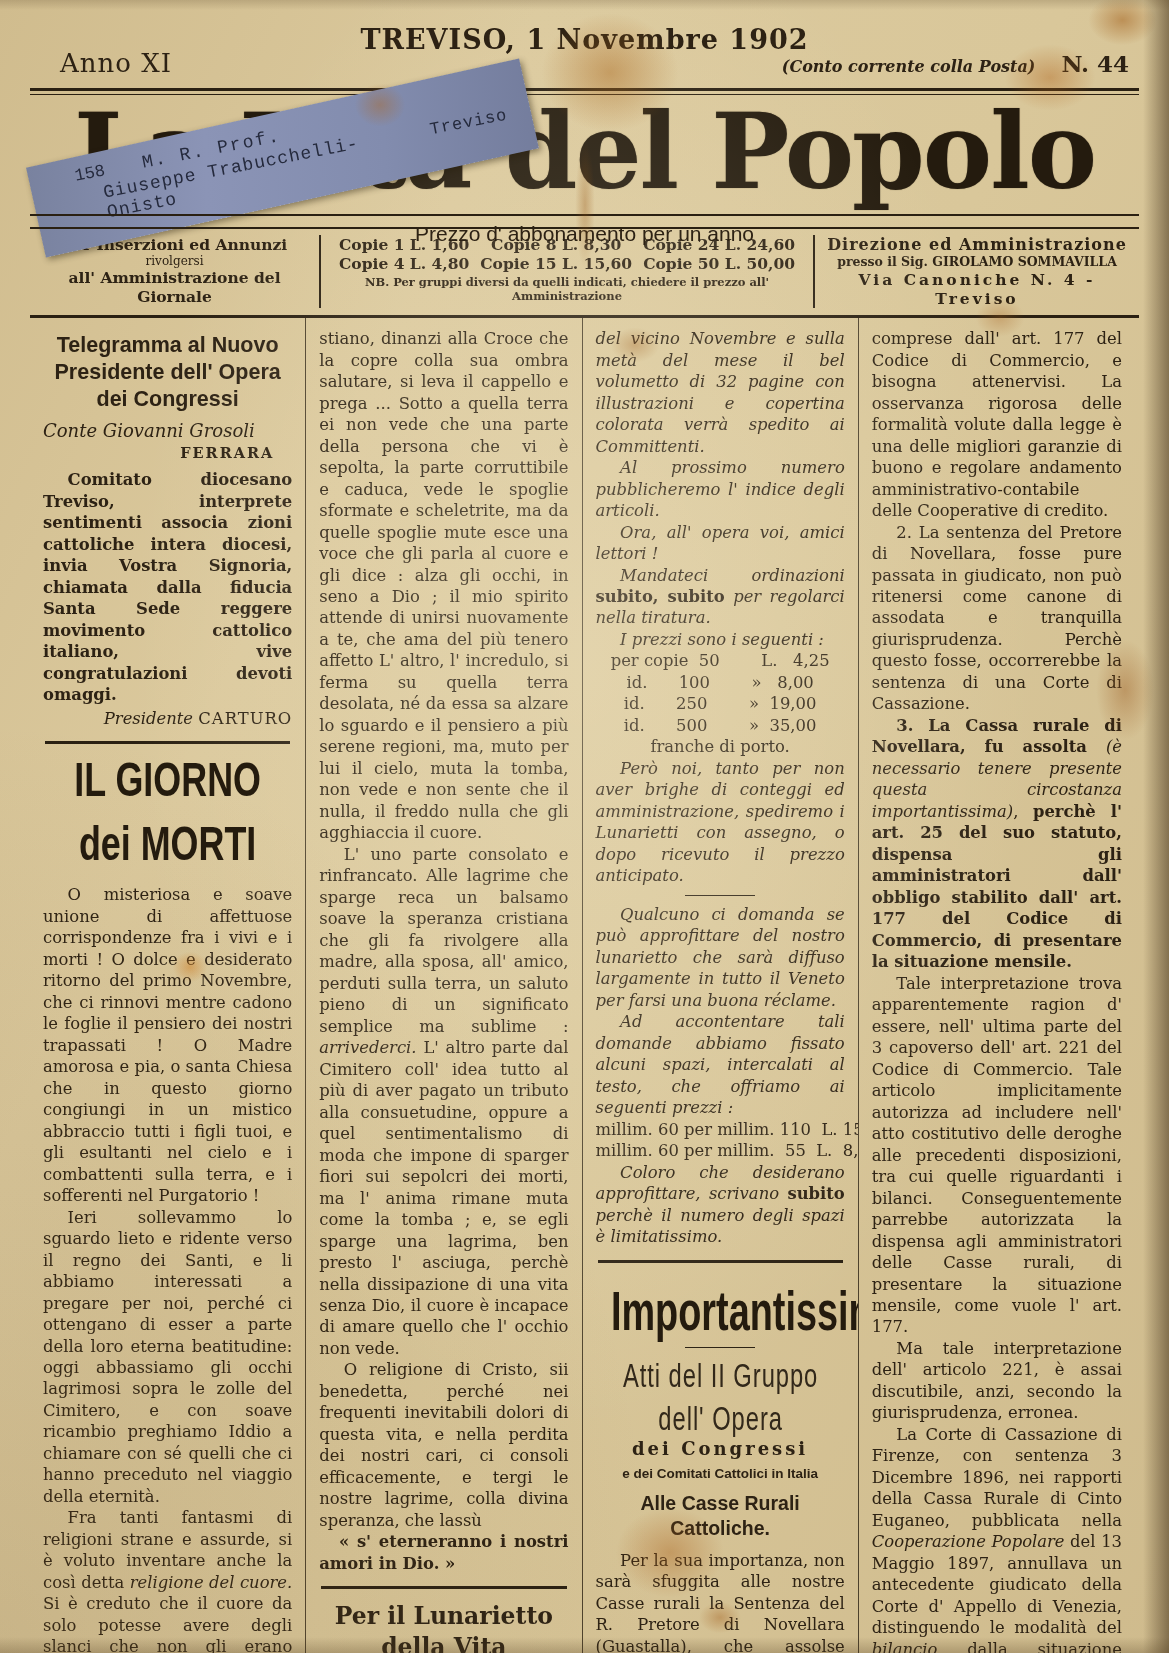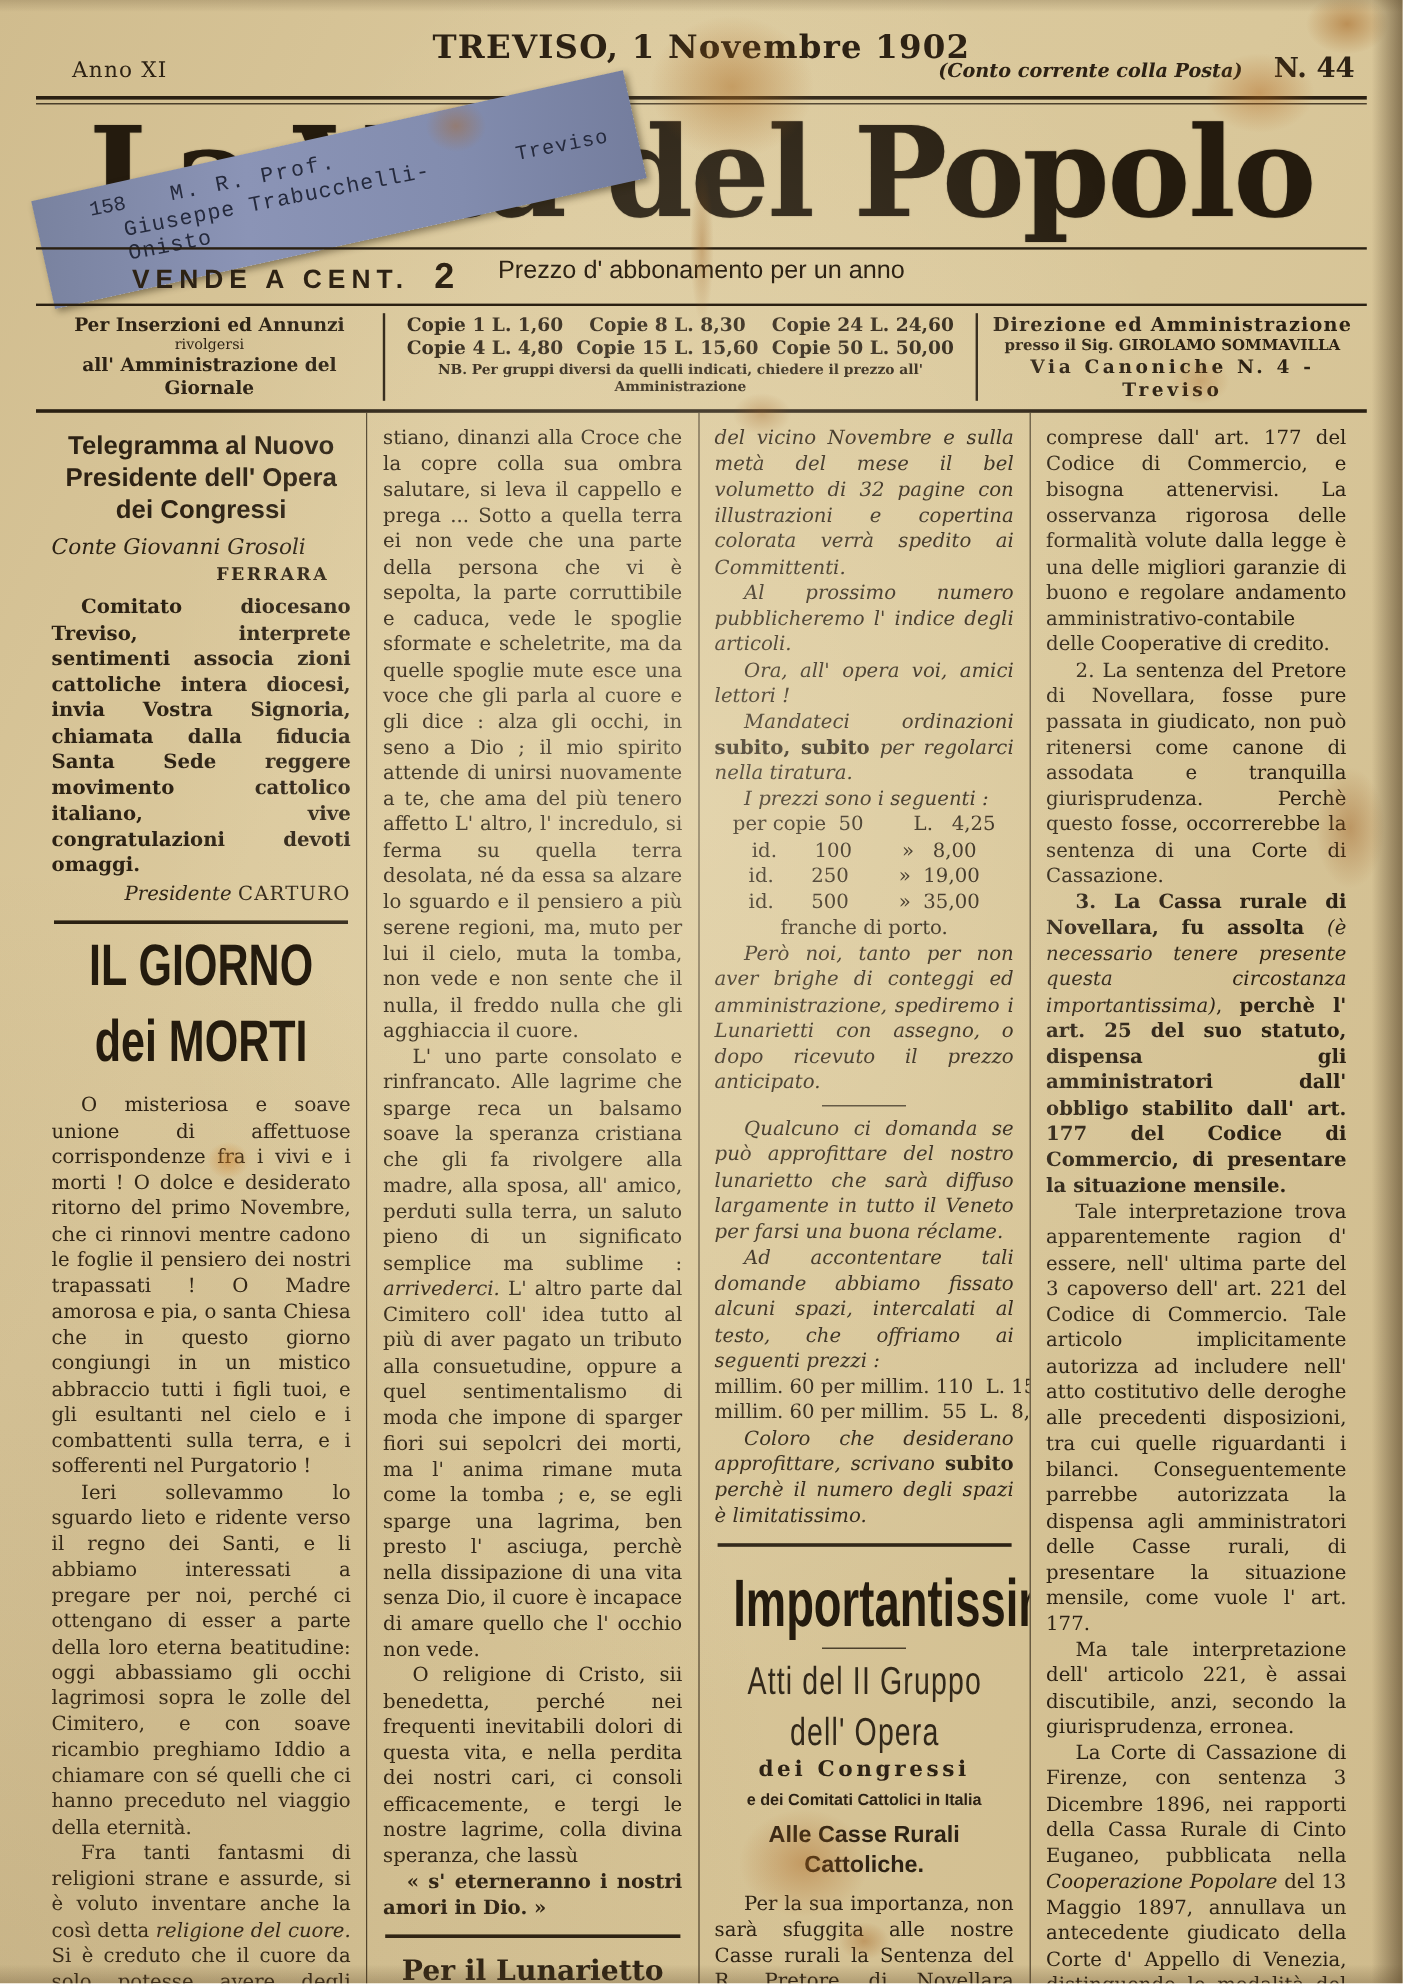--- a/index.html
+++ b/index.html
@@ -7,21 +7,21 @@
     background:linear-gradient(115deg,#d0bc8e 0%,#dbc99d 28%,#d9c79a 55%,#cfbb8d 100%);
     font-family:"DejaVu Serif",serif;color:#2d2214;}
   .page::before{content:"";position:absolute;inset:0;pointer-events:none;
     background:radial-gradient(ellipse at 50% 40%, rgba(255,248,225,.25) 0%, rgba(0,0,0,0) 55%),
                radial-gradient(ellipse at 0% 100%, rgba(120,90,45,.18) 0%, rgba(0,0,0,0) 40%);}
   .stain{position:absolute;pointer-events:none;border-radius:50%;}
   .edge{position:absolute;pointer-events:none;}
 
   
   .mast-top{position:relative;display:flex;align-items:baseline;padding:24px 40px 0 60px;}
-  .anno{font-size:18px;letter-spacing:1px;margin-top:24px;}
+  .anno{font-size:26px;letter-spacing:1px;margin-top:24px;}
   .dateline{position:absolute;left:0;right:0;text-align:center;font-size:27px;font-weight:bold;letter-spacing:1px;}
   .top-right{margin-left:auto;display:flex;align-items:baseline;gap:26px;}
   .conto{font-style:italic;font-size:16px;font-weight:bold;}
   .numero{font-size:23px;font-weight:bold;}
   .rule-double{height:2px;margin:10px 30px 0 30px;border-top:3px solid #2a2012;border-bottom:1px solid #2a2012;background:none;height:3px;}
   .title{text-align:center;font-size:104px;font-weight:bold;letter-spacing:-2px;line-height:1.05;margin-top:2px;
     font-family:"DejaVu Serif",serif;color:#241b0e;text-shadow:0 0 1px rgba(36,27,14,.6);}
   
   .sticker{position:absolute;left:30px;top:112px;width:505px;height:92px;
     background:linear-gradient(100deg,#79829f 0%,#8b94b6 35%,#828cae 70%,#747d9d 100%);
@@ -107,24 +107,20 @@
       <span class="num">158</span>
       <span class="prof">M. R. Prof.</span>
     </div>
     <div class="row2">
       <span class="gname">Giuseppe Trabucchelli-Onisto</span>
       <span class="city">Treviso</span>
     </div>
   </div>
 
   <div class="price-row">
-    <span class="sell sell-left">
-      <span>VENDE A CENT.</span>
-      <span class="big2">2</span>
-    </span>
     <span class="abbo">Prezzo d' abbonamento per un anno</span>
   </div>
 
   <div class="infobar">
     <div class="info-cell info-left">
       <div class="l1">Per Inserzioni ed Annunzi</div>
       <div class="l2">rivolgersi</div>
       <div class="l3">all' Amministrazione del Giornale</div>
     </div>
     <div class="info-cell info-center">

